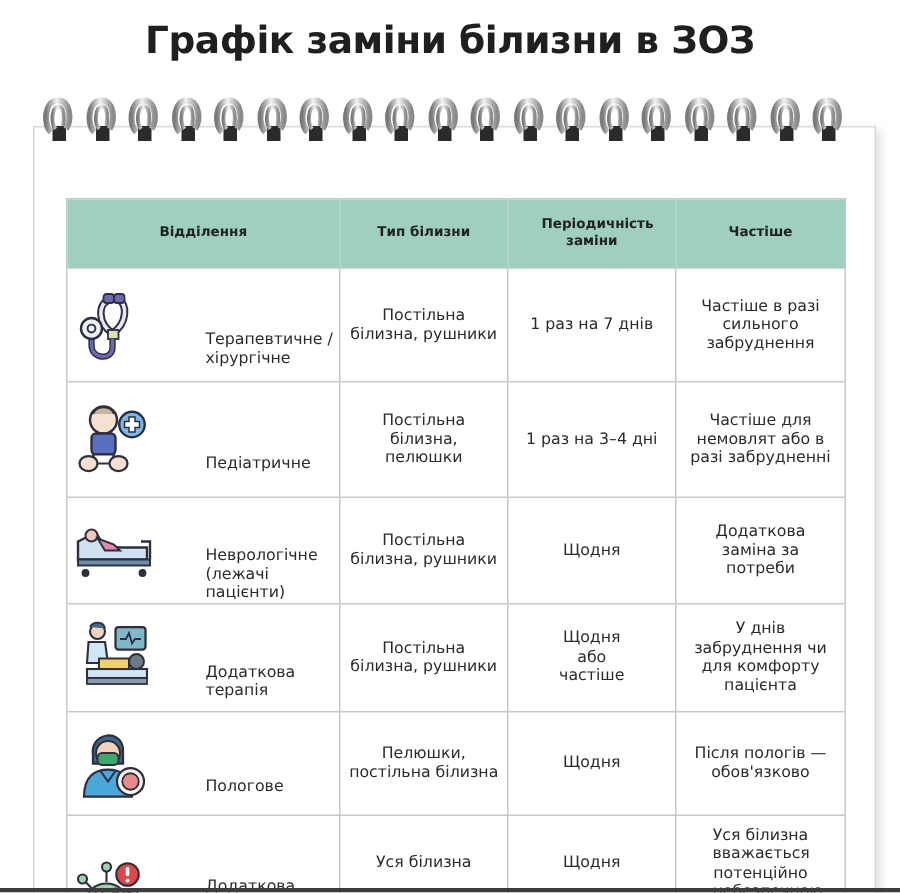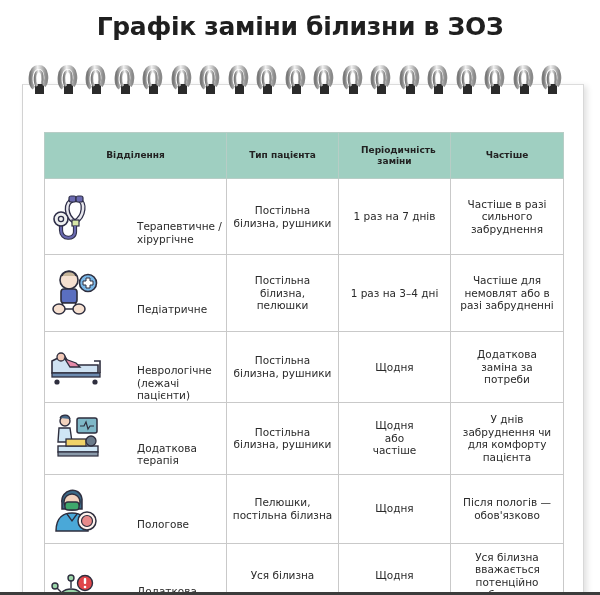--- a/index.html
+++ b/index.html
@@ -281,21 +281,21 @@
 <table class="table">
   <colgroup>
     <col style="width:182px">
       <col style="width:112px">
       <col style="width:112px">
       <col style="width:113px">
   </colgroup>
   <thead>
     <tr>
       <th>Відділення</th>
-      <th>Тип пацієнта</th>
+      <th>Тип білизни</th>
       <th style="padding:0 22px">Періодичність заміни</th>
       <th>Частіше</th>
     </tr>
   </thead>
   <tbody>
 
     <tr style="height:76px">
       <td class="dept">
         <div class="dept-inner">
           <span class="dept-icon">

